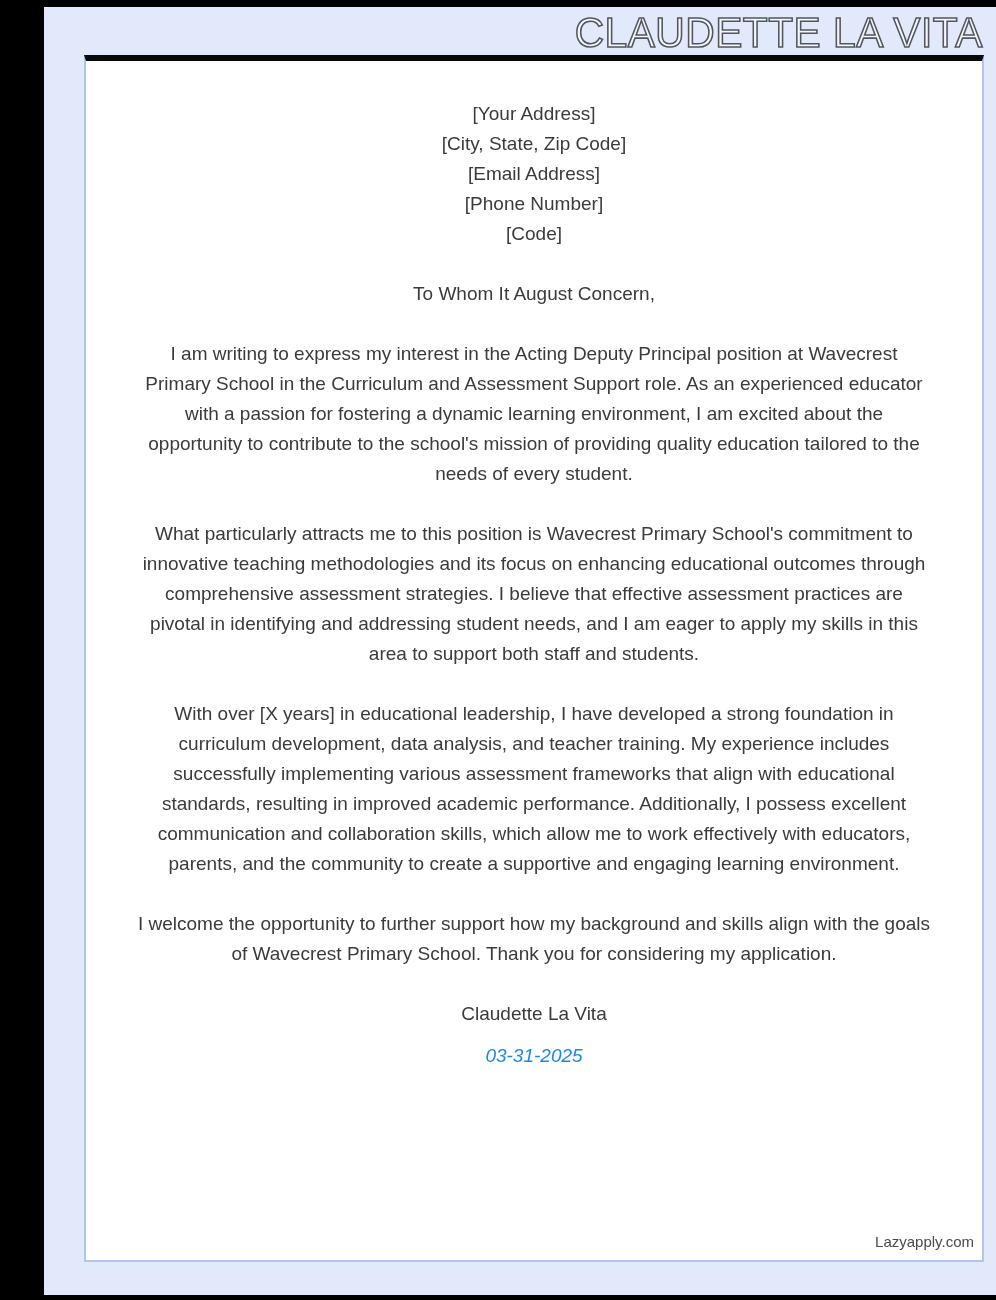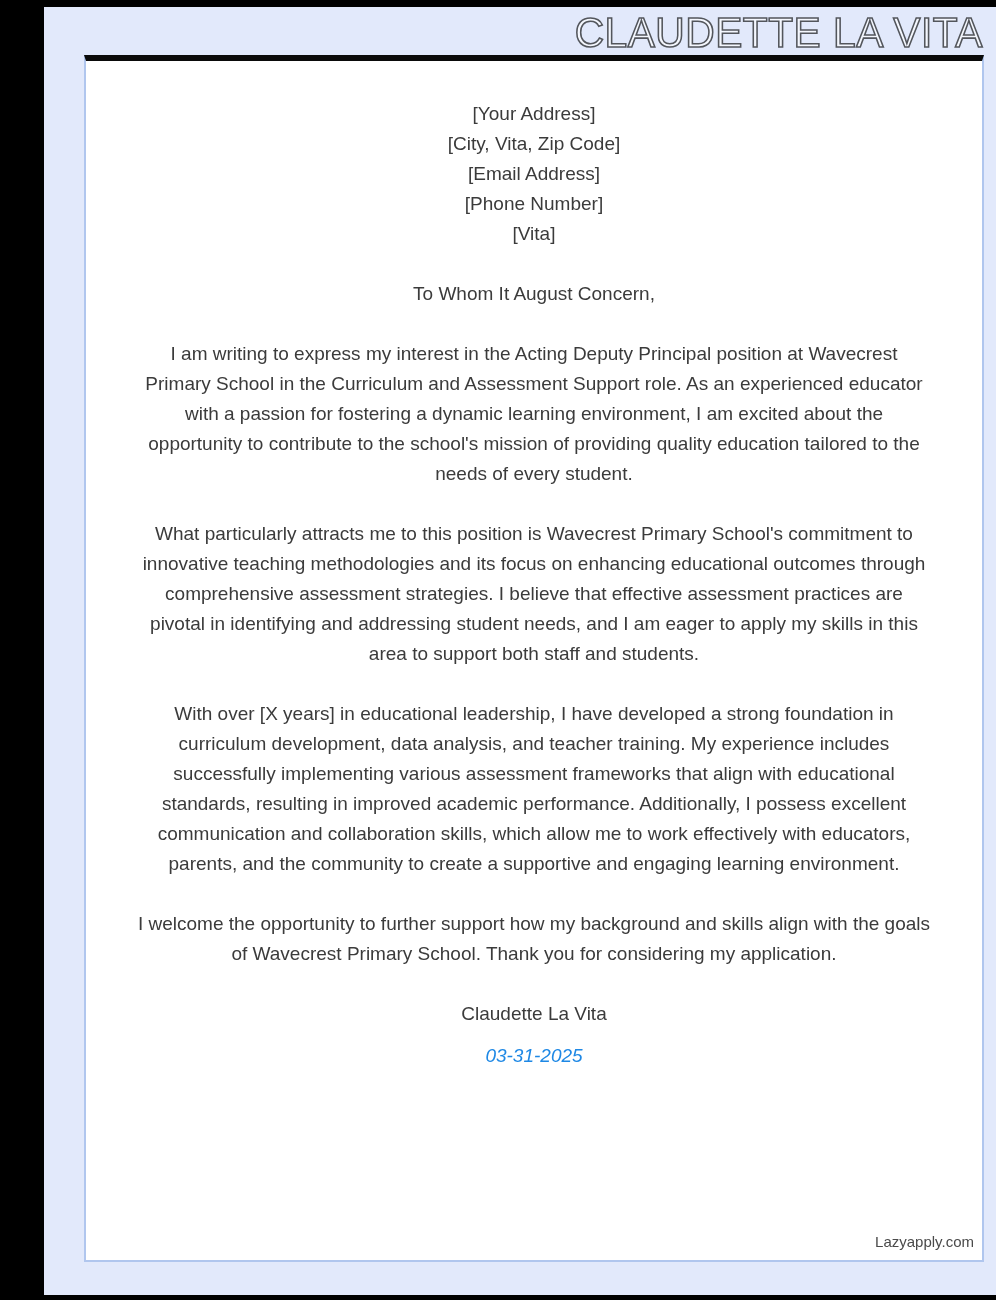--- a/index.html
+++ b/index.html
@@ -80,24 +80,24 @@
 
   <div class="letterhead">
     <div class="letterhead-name">CLAUDETTE LA VITA</div>
   </div>
 
   <div class="letter-sheet">
     <div class="letter-body">
 
       <div class="address-block">
         <div>[Your Address]</div>
-        <div>[City, Vita, Zip Code]</div>
+        <div>[City, State, Zip Code]</div>
         <div>[Email Address]</div>
         <div>[Phone Number]</div>
-        <div>[Vita]</div>
+        <div>[Code]</div>
       </div>
 
       <div class="salutation">To Whom It August Concern,</div>
 
       <p class="paragraph">I am writing to express my interest in the Acting Deputy Principal position at Wavecrest Primary School in the Curriculum and Assessment Support role. As an experienced educator with a passion for fostering a dynamic learning environment, I am excited about the opportunity to contribute to the school's mission of providing quality education tailored to the needs of every student.</p>
       <p class="paragraph">What particularly attracts me to this position is Wavecrest Primary School's commitment to innovative teaching methodologies and its focus on enhancing educational outcomes through comprehensive assessment strategies. I believe that effective assessment practices are pivotal in identifying and addressing student needs, and I am eager to apply my skills in this area to support both staff and students.</p>
       <p class="paragraph">With over [X years] in educational leadership, I have developed a strong foundation in curriculum development, data analysis, and teacher training. My experience includes successfully implementing various assessment frameworks that align with educational standards, resulting in improved academic performance. Additionally, I possess excellent communication and collaboration skills, which allow me to work effectively with educators, parents, and the community to create a supportive and engaging learning environment.</p>
       <p class="paragraph">I welcome the opportunity to further support how my background and skills align with the goals of Wavecrest Primary School. Thank you for considering my application.</p>
 
 

